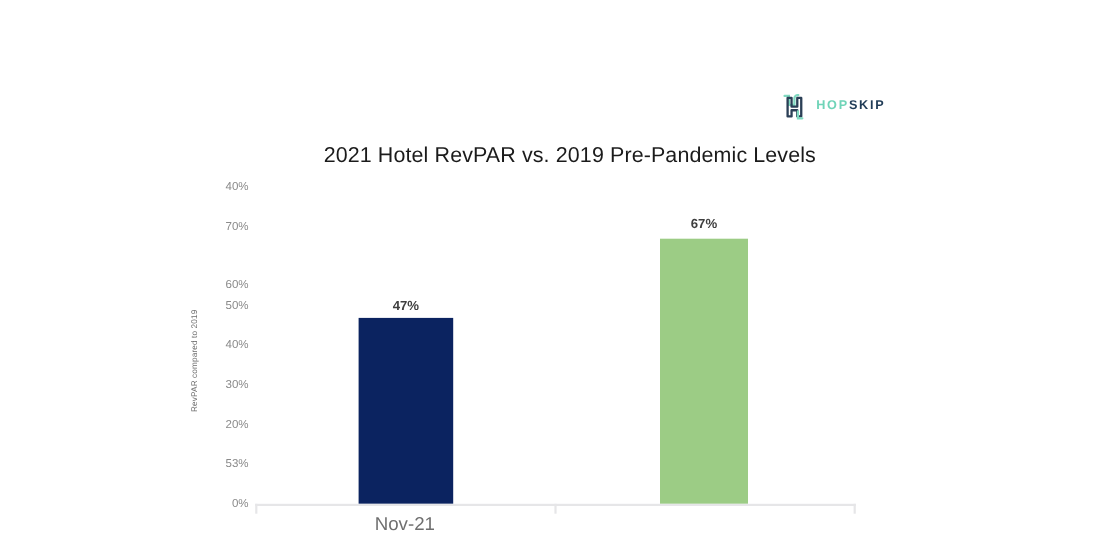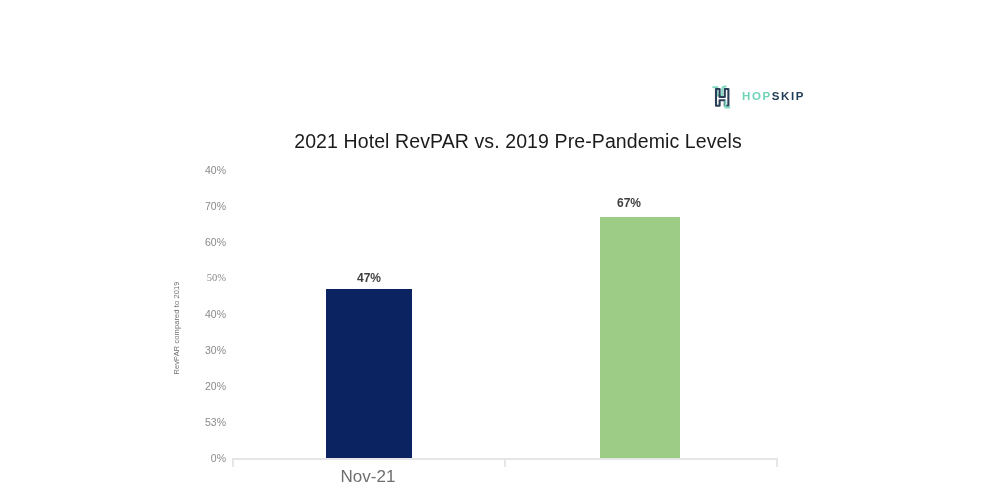--- a/index.html
+++ b/index.html
@@ -145,21 +145,21 @@
   .bar-value-label {
     position: absolute;
     text-align: center;
     font-size: 12px;
     font-weight: bold;
     color: #3f3f3f;
     line-height: 1;
     white-space: nowrap;
   }
   #label-nov { left: 94px; width: 86px; }
-  #label-dec { left: 357px; width: 80px; }
+  #label-dec { left: 368px; width: 80px; }
 
   
   .x-cat-label {
     position: absolute;
     top: 468px;
     text-align: center;
     font-size: 17px;
     color: #6f6f6f;
     line-height: 1;
   }
@@ -180,22 +180,22 @@
     <div id="brand-wordmark"><span class="wm-hop">HOP</span><span class="wm-skip">SKIP</span></div>
   </div>
 
   <div id="chart-title">2021 Hotel RevPAR vs. 2019 Pre-Pandemic Levels</div>
 
   <div id="y-axis-title">RevPAR compared to 2019</div>
 
   <div id="y-axis-labels">
     <div class="y-tick-label" style="top:0px;">40%</div>
     <div class="y-tick-label" style="top:36px;">70%</div>
-    <div class="y-tick-label" style="top:72px;">60%</div>
-    <div class="y-tick-label" style="top:108px;font-family:Liberation Serif, serif;">50%</div>
+    <div class="y-tick-label" style="top:89px;">60%</div>
+    <div class="y-tick-label" style="top:108px;">50%</div>
     <div class="y-tick-label" style="top:144px;margin-left:36px;">40%</div>
     <div class="y-tick-label" style="top:180px;">30%</div>
     <div class="y-tick-label" style="top:216px;">20%</div>
     <div class="y-tick-label" style="top:252px;">53%</div>
     <div class="y-tick-label" style="top:288px;">0%</div>
   </div>
 
   <div id="plot-area">
     <div class="bar" id="bar-nov" style="height: 169.2px; background: rgb(11, 35, 96);"></div>
     <div class="bar" id="bar-dec" style="height: 241.2px; background: rgb(156, 204, 133);"></div>

